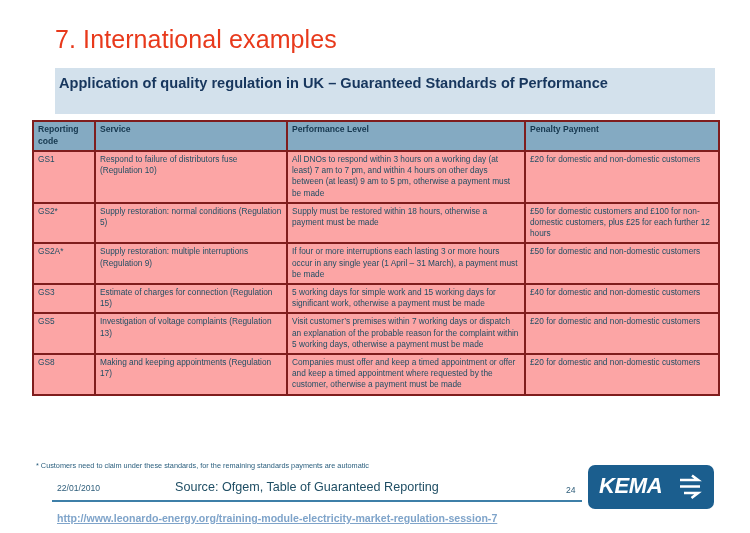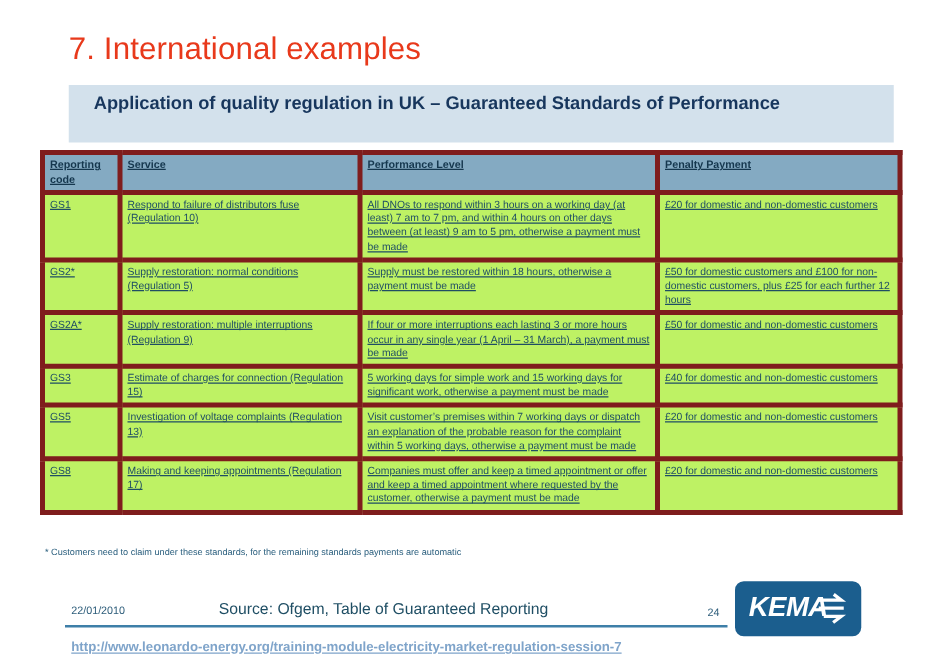--- a/index.html
+++ b/index.html
@@ -28,21 +28,21 @@
 
   
   .banner {
     position: absolute;
     left: 55px;
     top: 68px;
     width: 660px;
     height: 46px;
     background: #D3E1EC;
     box-sizing: border-box;
-    padding: 6px 10px 0 20px;
+    padding: 6px 10px 0 4px;
   }
   .banner-text {
     font-size: 14.6px;
     font-weight: bold;
     color: #17365D;
     line-height: 19px;
   }
 
   
   .tbl-wrap {
@@ -55,46 +55,45 @@
     border-collapse: collapse;
     width: 686px;
     table-layout: fixed;
   }
   table.gs col.c1 { width: 62px; }
   table.gs col.c2 { width: 192px; }
   table.gs col.c3 { width: 238px; }
   table.gs col.c4 { width: 194px; }
 
   table.gs th, table.gs td {
-    border: 4px solid #7f1d1d;
+    border: 2px solid #7f1d1d;
     vertical-align: top;
     padding: 2px 4px 3px 4px;
     font-size: 8.3px;
     line-height: 11.2px;
     color: #1F4E64;
     text-align: left;
-    text-decoration: underline;
   }
   table.gs th {
     background: #84AAC2;
     color: #15374E;
     font-weight: bold;
     font-size: 8.6px;
     line-height: 11.5px;
   }
   table.gs td {
-    background: #bef264;
+    background: #fca5a5;
   }
   table.gs tbody tr td { height: 1px; }
 
   
   .footnote {
     position: absolute;
     left: 36px;
-    top: 437px;
+    top: 461px;
     font-size: 7.3px;
     color: #2B5F7E;
     white-space: nowrap;
   }
 
   
   .footer-rule {
     position: absolute;
     left: 52px;
     top: 500px;
@@ -123,21 +122,21 @@
     top: 485px;
     font-size: 8.6px;
     color: #2F5E7B;
   }
 
   
   .kema-logo {
     position: absolute;
     left: 588px;
     top: 465px;
-    width: 101px;
+    width: 126px;
     height: 44px;
     background: #1B5E8E;
     border-radius: 7px;
     overflow: hidden;
   }
   .kema-word {
     position: absolute;
     left: 11px;
     top: 9px;
     font-size: 22px;

